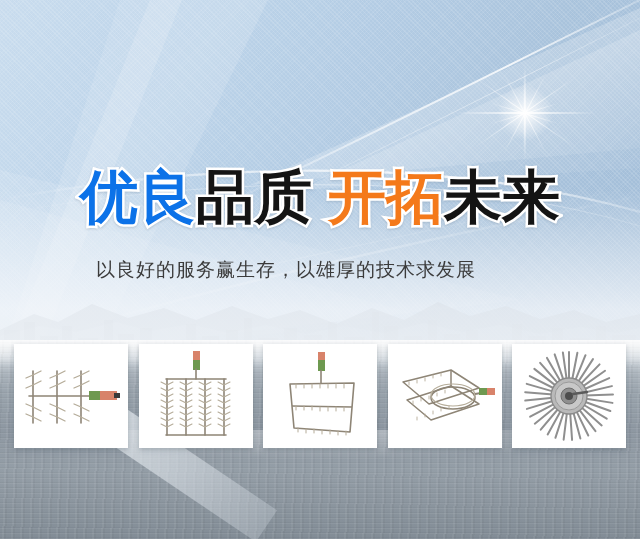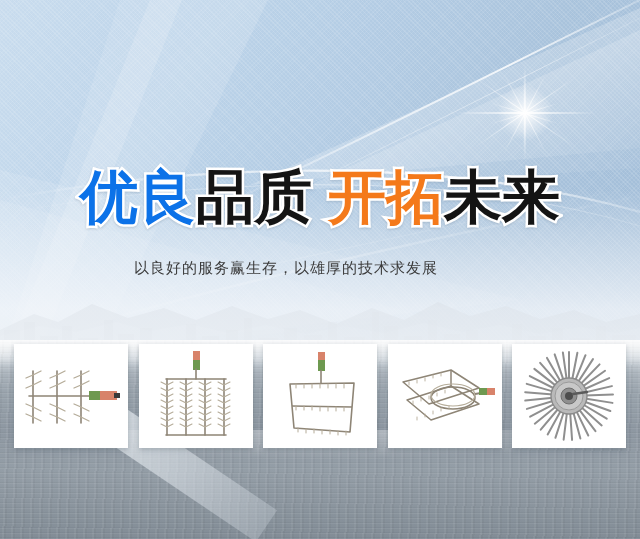--- a/index.html
+++ b/index.html
@@ -172,21 +172,21 @@
   .headline .seg-dark   { color: #141414; }
   .headline .seg-orange { color: #f4791a; }
   .headline .seg-gap    { display: inline-block; width: 16px; }
 
   
   .subtitle {
     position: absolute;
     left: 0; top: 259px;
     width: 572px;
     text-align: center;
-    font-size: 15px;
+    font-size: 19px;
     line-height: 1.2;
     color: #3b3b3b;
     letter-spacing: 1px;
     white-space: nowrap;
   }
 
   
   .cards {
     position: absolute;
     left: 14px; top: 344px;

